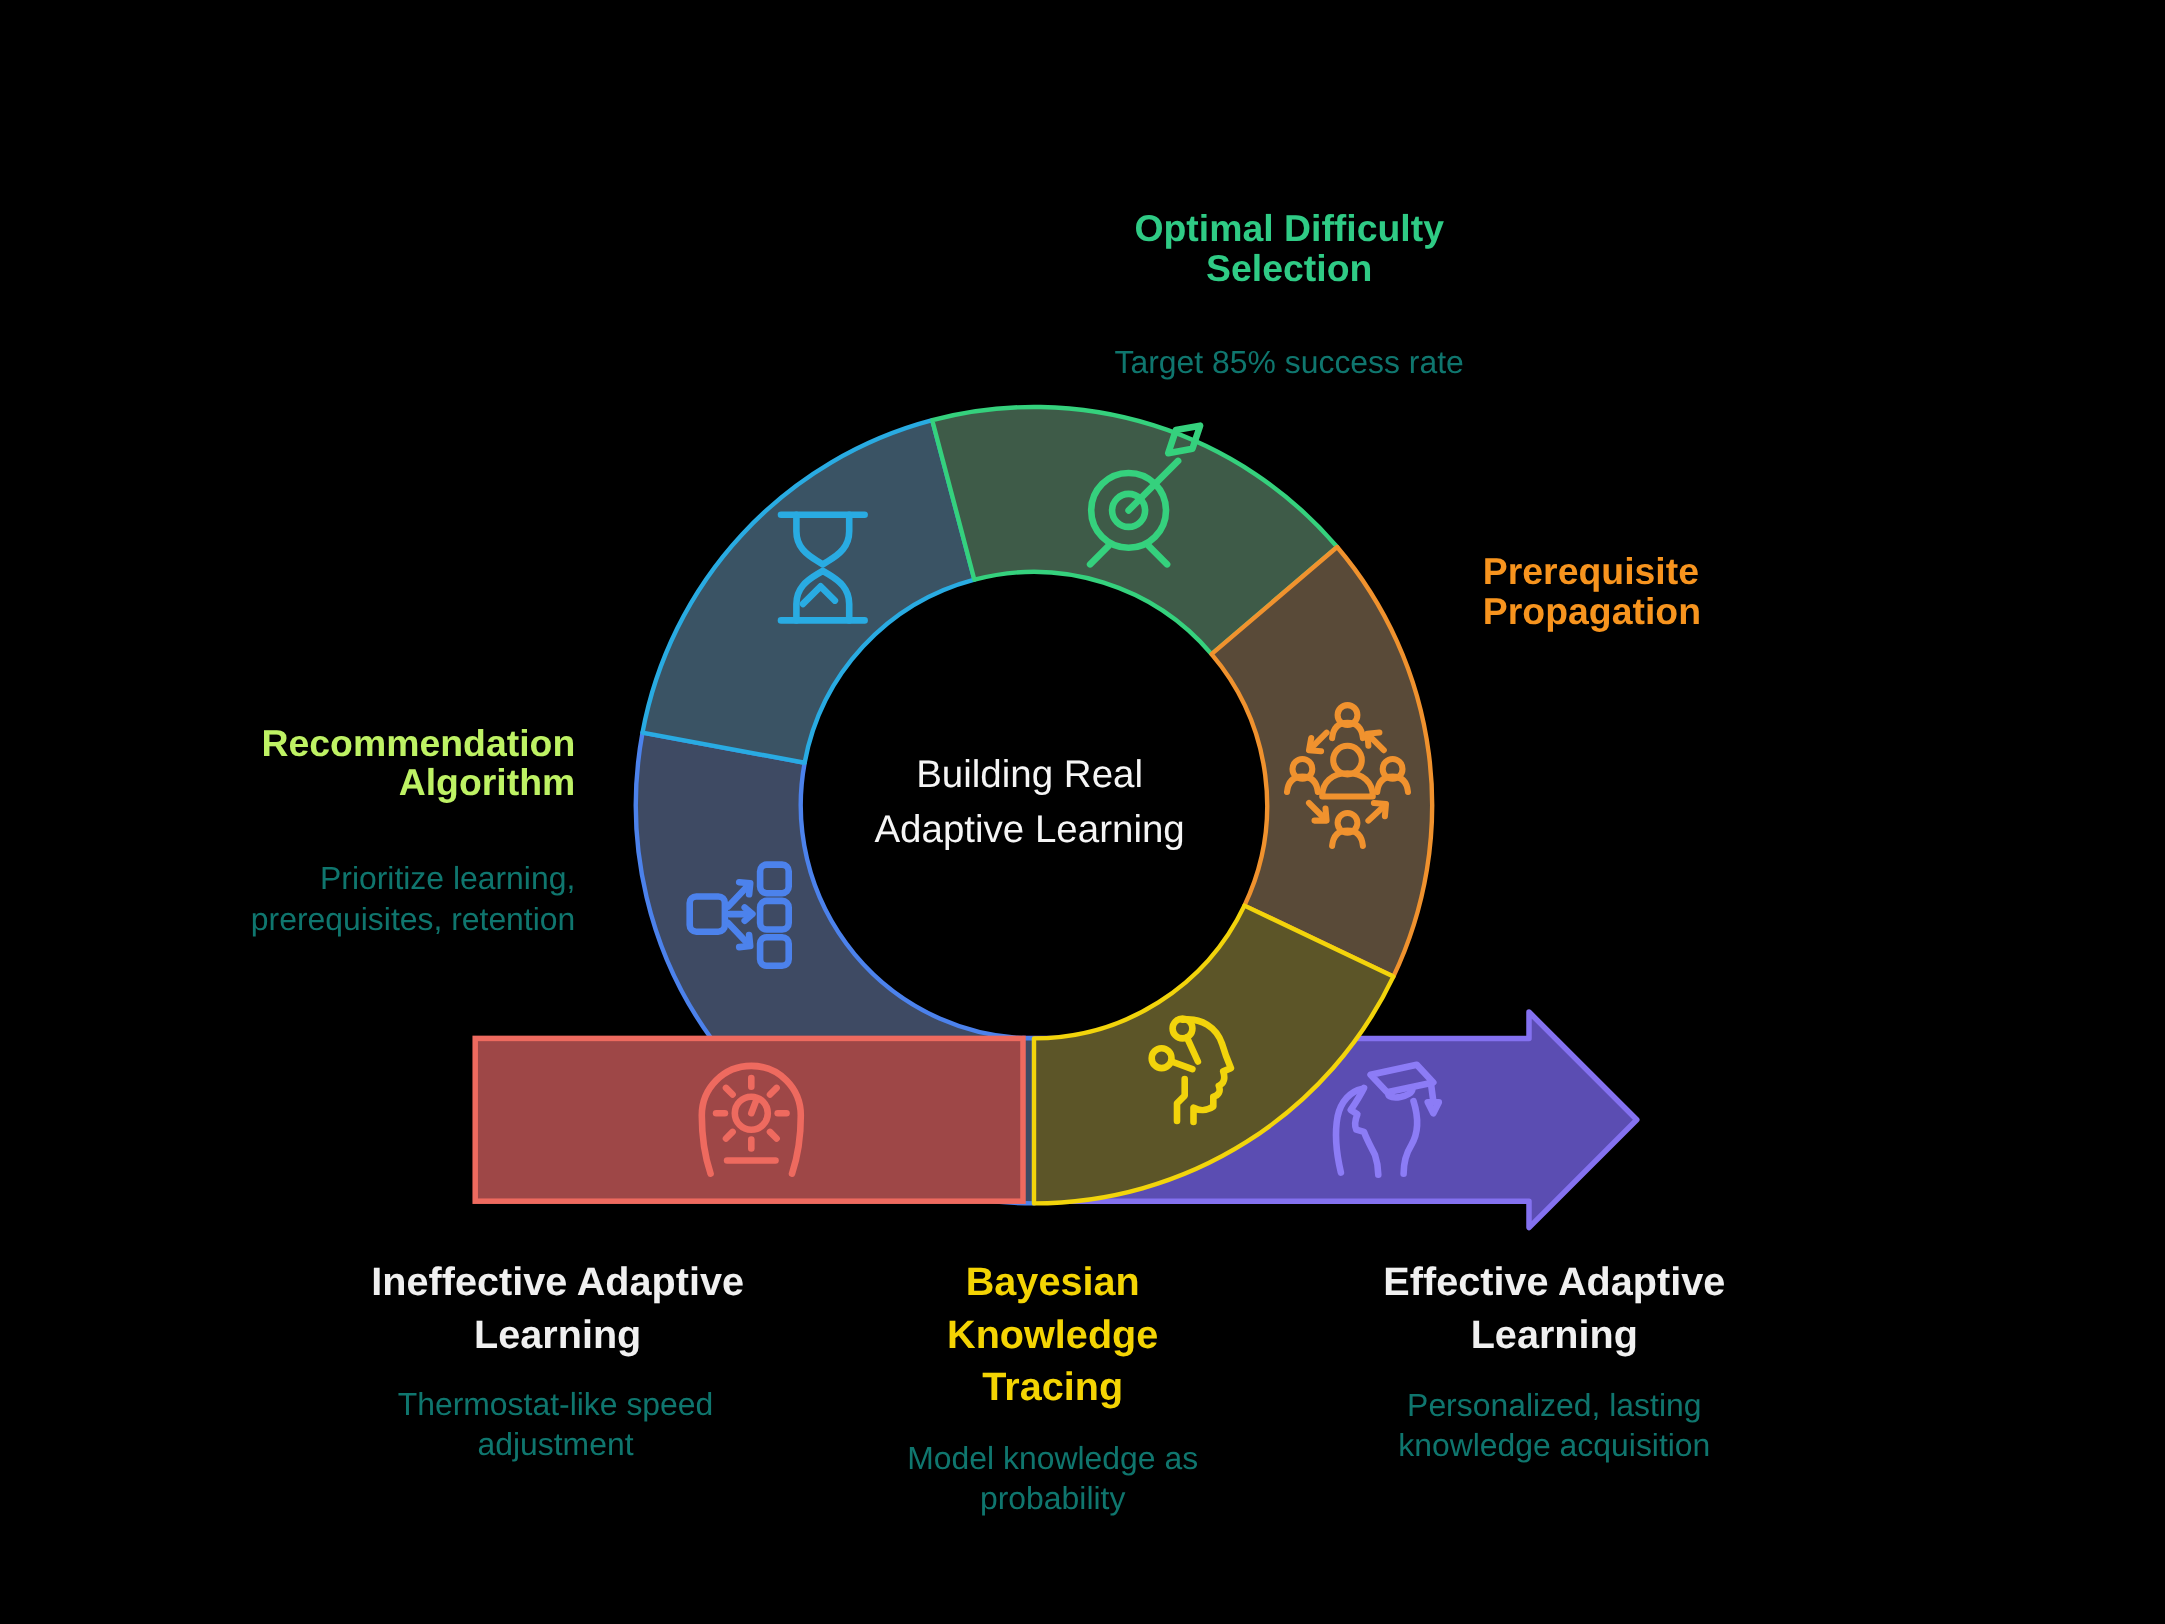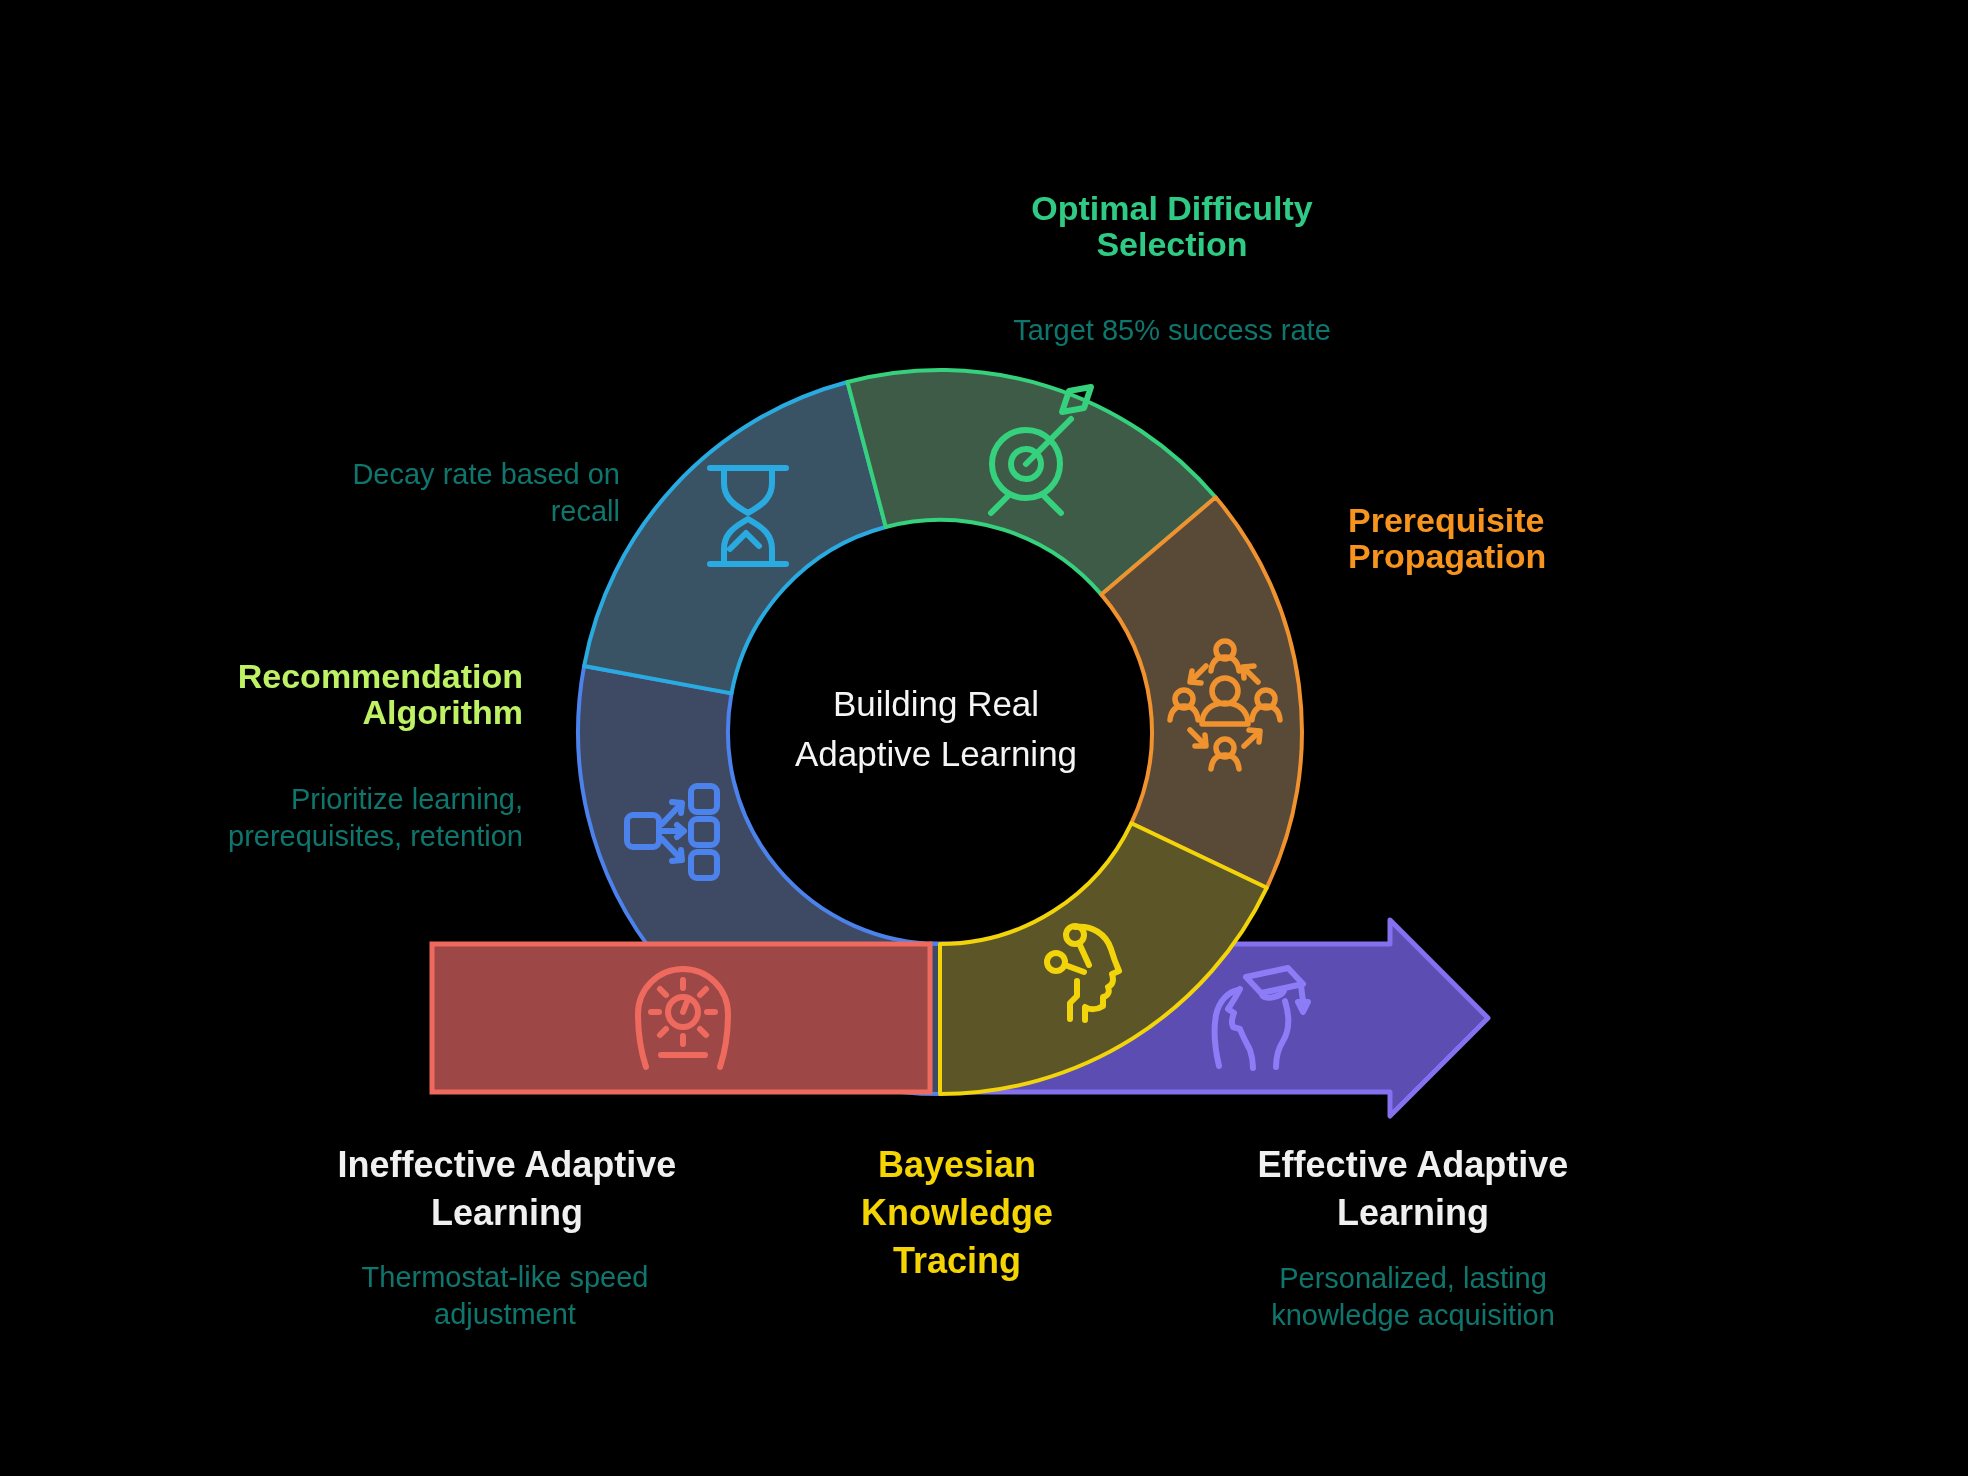--- a/index.html
+++ b/index.html
@@ -117,30 +117,30 @@
       <path d="M1246,977 L1288,968 L1303,984 L1261,993 Z"></path>
       <path d="M1262,994 C1262,1001 1284,997 1284,990"></path>
       <path d="M1301,986 L1303,1001"></path>
       <path d="M1298,1002 L1308,1002 L1303,1012 Z"></path>
     </g>
   </svg>
 
   <div class="txt heading c-green ta-c" style="left:962px;top:190px;width:420px">Optimal Difficulty Selection</div>
   <div class="txt sub ta-c" style="left:962px;top:312px;width:420px">Target 85% success rate</div>
 
-  <div class="txt sub ta-r" style="left:310px;top:456px;width:310px">Decay rate based on recall</div>
 
   <div class="txt heading c-orange ta-l" style="left:1348px;top:502px;width:330px">Prerequisite Propagation</div>
 
   <div class="txt heading c-blue ta-r" style="left:193px;top:658px;width:330px">Recommendation Algorithm</div>
   <div class="txt sub ta-r" style="left:193px;top:781px;width:330px">Prioritize learning, prerequisites, retention</div>
 
   <div class="txt center-title ta-c" style="left:776px;top:679px;width:320px">Building Real Adaptive Learning</div>
 
   <div class="txt heading-lg c-white ta-c" style="left:337px;top:1141px;width:340px">Ineffective Adaptive Learning</div>
   <div class="txt sub ta-c" style="left:325px;top:1259px;width:360px">Thermostat-like speed adjustment</div>
 
   <div class="txt heading-lg c-yellow ta-c" style="left:847px;top:1141px;width:220px">Bayesian Knowledge Tracing</div>
+  <div class="txt sub ta-c" style="left:797px;top:1308px;width:320px">Model knowledge as probability</div>
 
   <div class="txt heading-lg c-white ta-c" style="left:1228px;top:1141px;width:370px">Effective Adaptive Learning</div>
   <div class="txt sub ta-c" style="left:1243px;top:1260px;width:340px">Personalized, lasting knowledge acquisition</div>
 
 </div>
 
 </body></html>

